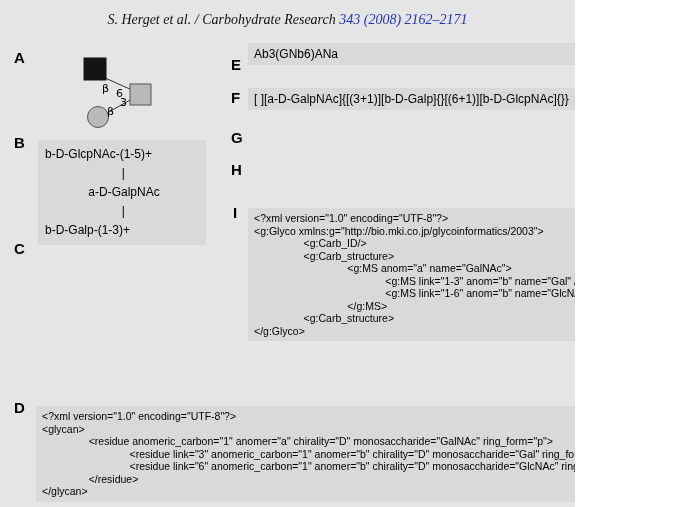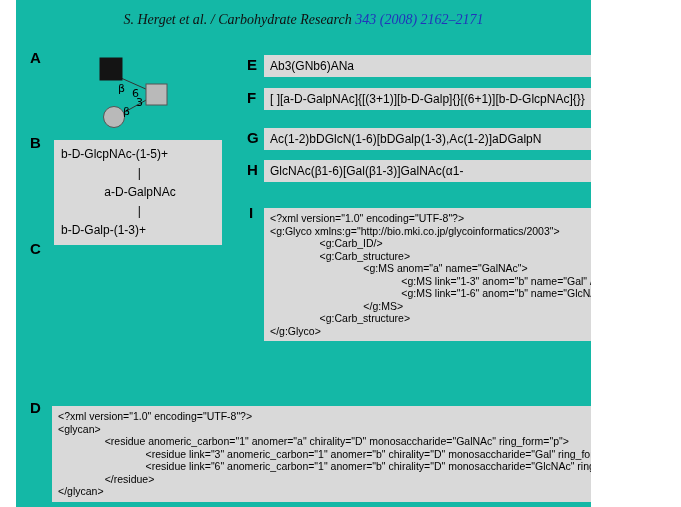--- a/index.html
+++ b/index.html
@@ -1,19 +1,19 @@
 <!DOCTYPE html>
 <html><head>
 <meta charset="utf-8">
 <style>
   * { margin:0; padding:0; box-sizing:border-box; }
   html,body { background:#ffffff; }
   .page {
-    position:relative; width:575px; height:507px; background:#14b8a6;
-    font-family:"Liberation Sans", sans-serif; color:#000; overflow:hidden;margin-left:16px;
+    position:relative; width:575px; height:507px; background:#e5e5e5;
+    font-family:"Liberation Sans", sans-serif; color:#000; overflow:hidden;
   }
   .header {
     position:absolute; top:12px; left:0; width:100%; text-align:center;
     font-family:"Liberation Serif", serif; font-style:italic; font-size:14px; color:#111;
   }
   .header .link { color:#2233bb; }
   .plabel {
     position:absolute; font-weight:bold; font-size:15px; line-height:15px; color:#000;
   }
   .bar {
@@ -63,30 +63,28 @@
   <div class="plabel" style="left:14px; top:400px;">D</div>
   <div class="codebox code-sm" style="left:36px; top:406px; width:637px;">&lt;?xml version="1.0" encoding="UTF-8"?&gt;
 &lt;glycan&gt;
                 &lt;residue anomeric_carbon="1" anomer="a" chirality="D" monosaccharide="GalNAc" ring_form="p"&gt;
                               &lt;residue link="3" anomeric_carbon="1" anomer="b" chirality="D" monosaccharide="Gal" ring_form="p" /&gt;
                               &lt;residue link="6" anomeric_carbon="1" anomer="b" chirality="D" monosaccharide="GlcNAc" ring_form="p" /&gt;
                 &lt;/residue&gt;
 &lt;/glycan&gt;</div>
 
   <div class="plabel" style="left:231px; top:57px;">E</div>
-  <div class="bar" style="top:55px;">Ab3(GNb6)ANa</div>
+  <div class="bar" style="top:43px;">Ab3(GNb6)ANa</div>
 
   <div class="plabel" style="left:231px; top:90px;">F</div>
   <div class="bar" style="top:88px;">[ ][a-D-GalpNAc]{[(3+1)][b-D-Galp]{}[(6+1)][b-D-GlcpNAc]{}}</div>
 
   <div class="plabel" style="left:231px; top:130px;">G</div>
-  <div class="bar" style="top:128px;">Ac(1-2)bDGlcN(1-6)[bDGalp(1-3),Ac(1-2)]aDGalpN</div>
 
   <div class="plabel" style="left:231px; top:162px;">H</div>
-  <div class="bar" style="top:160px;">GlcNAc(β1-6)[Gal(β1-3)]GalNAc(α1-</div>
 
   <div class="plabel" style="left:233px; top:205px;">I</div>
   <div class="codebox code-sm" style="left:248px; top:208px; width:424px;">&lt;?xml version="1.0" encoding="UTF-8"?&gt;
 &lt;g:Glyco xmlns:g="http://bio.mki.co.jp/glycoinformatics/2003"&gt;
                  &lt;g:Carb_ID/&gt;
                  &lt;g:Carb_structure&gt;
                                 &lt;g:MS anom="a" name="GalNAc"&gt;
                                              &lt;g:MS link="1-3" anom="b" name="Gal" /&gt;
                                              &lt;g:MS link="1-6" anom="b" name="GlcNAc" /&gt;
                                 &lt;/g:MS&gt;

